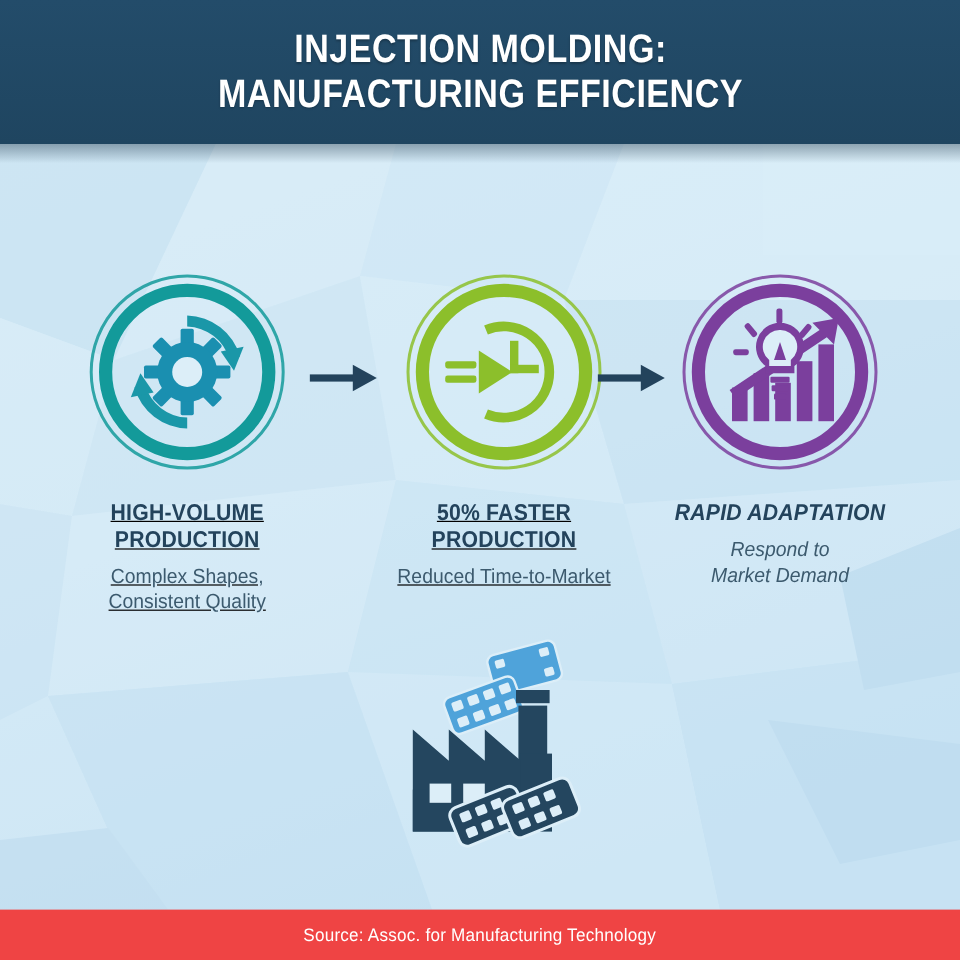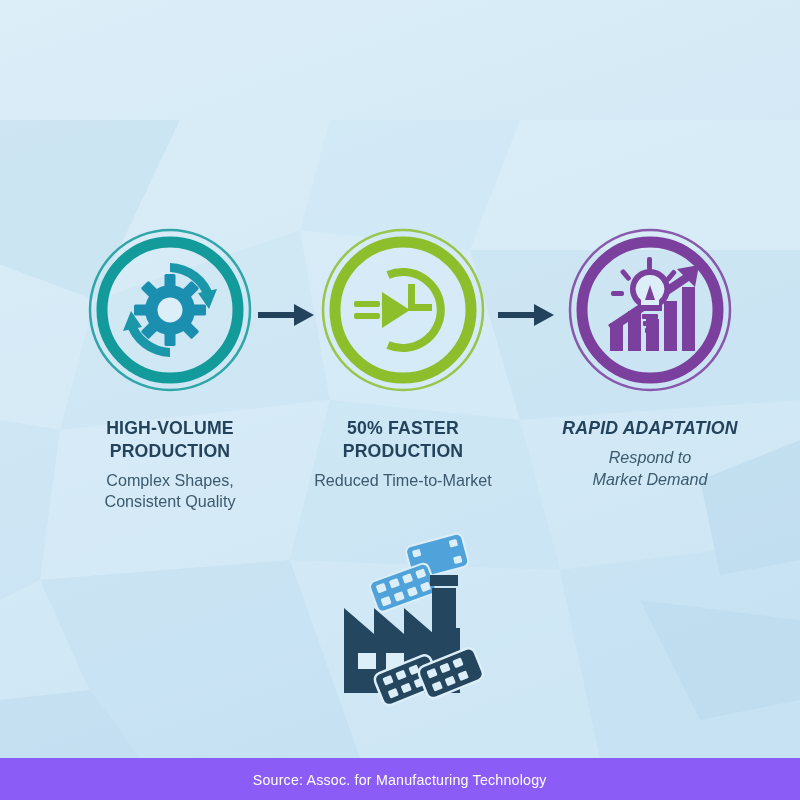--- a/index.html
+++ b/index.html
@@ -47,22 +47,22 @@
     position:absolute; top:225px; left:0;
     width:800px; height:300px;
     z-index:4;
   }
   .step {
     position:absolute;
     width:250px;
     text-align:center;
     top:0;
   }
-  .step-1 { left:45px; }
-  .step-2 { left:278px; }
+  .step-1 { left:31px;text-decoration:underline; }
+  .step-2 { left:295px;text-decoration:underline; }
   .step-3 { left:525px;font-style:italic; }
 
   .icon-wrap {
     width:170px; height:170px;
     margin:0 auto;
     position:relative;
   }
 
   .step-title {
     margin-top:22px;
@@ -99,21 +99,21 @@
     position:absolute;
     left:330px; top:528px;
     width:180px; height:185px;
     z-index:4;
   }
 
   
   .footer {
     position:absolute; left:0; bottom:0;
     width:800px; height:42px;
-    background:#8b5cf6;
+    background:#ef4444;
     display:flex; align-items:center; justify-content:center;
     z-index:6;
   }
   .footer-text {
     color:#ffffff;
     font-size:15px;
     letter-spacing:0.2px;
     transform:scaleX(0.95);
   }
 </style>
@@ -147,20 +147,24 @@
       <polygon points="0,600 40,580 120,758 0,758" fill="#d6ecf8"></polygon>
       <polygon points="40,580 290,560 360,758 120,758" fill="#c8e3f3"></polygon>
       <polygon points="290,560 560,570 600,758 360,758" fill="#d8edf9"></polygon>
       <polygon points="560,570 800,540 800,758 600,758" fill="#cbe5f4"></polygon>
       <polygon points="700,480 800,440 800,560 720,575" fill="#bedcef"></polygon>
       <polygon points="640,600 800,620 800,700 700,720" fill="#bedcef"></polygon>
       <polygon points="0,700 90,690 140,758 0,758" fill="#c2def0"></polygon>
     </g>
   </svg>
 
+  <div class="header">
+    <div class="header-title">INJECTION MOLDING:
+MANUFACTURING EFFICIENCY</div>
+  </div>
 
   <svg class="arrow arrow-1" viewBox="0 0 60 30">
     <rect x="0" y="12" width="40" height="6" fill="#23435c"></rect>
     <polygon points="36,4 56,15 36,26" fill="#23435c"></polygon>
   </svg>
   <svg class="arrow arrow-2" viewBox="0 0 60 30">
     <rect x="0" y="12" width="40" height="6" fill="#23435c"></rect>
     <polygon points="36,4 56,15 36,26" fill="#23435c"></polygon>
   </svg>
 

